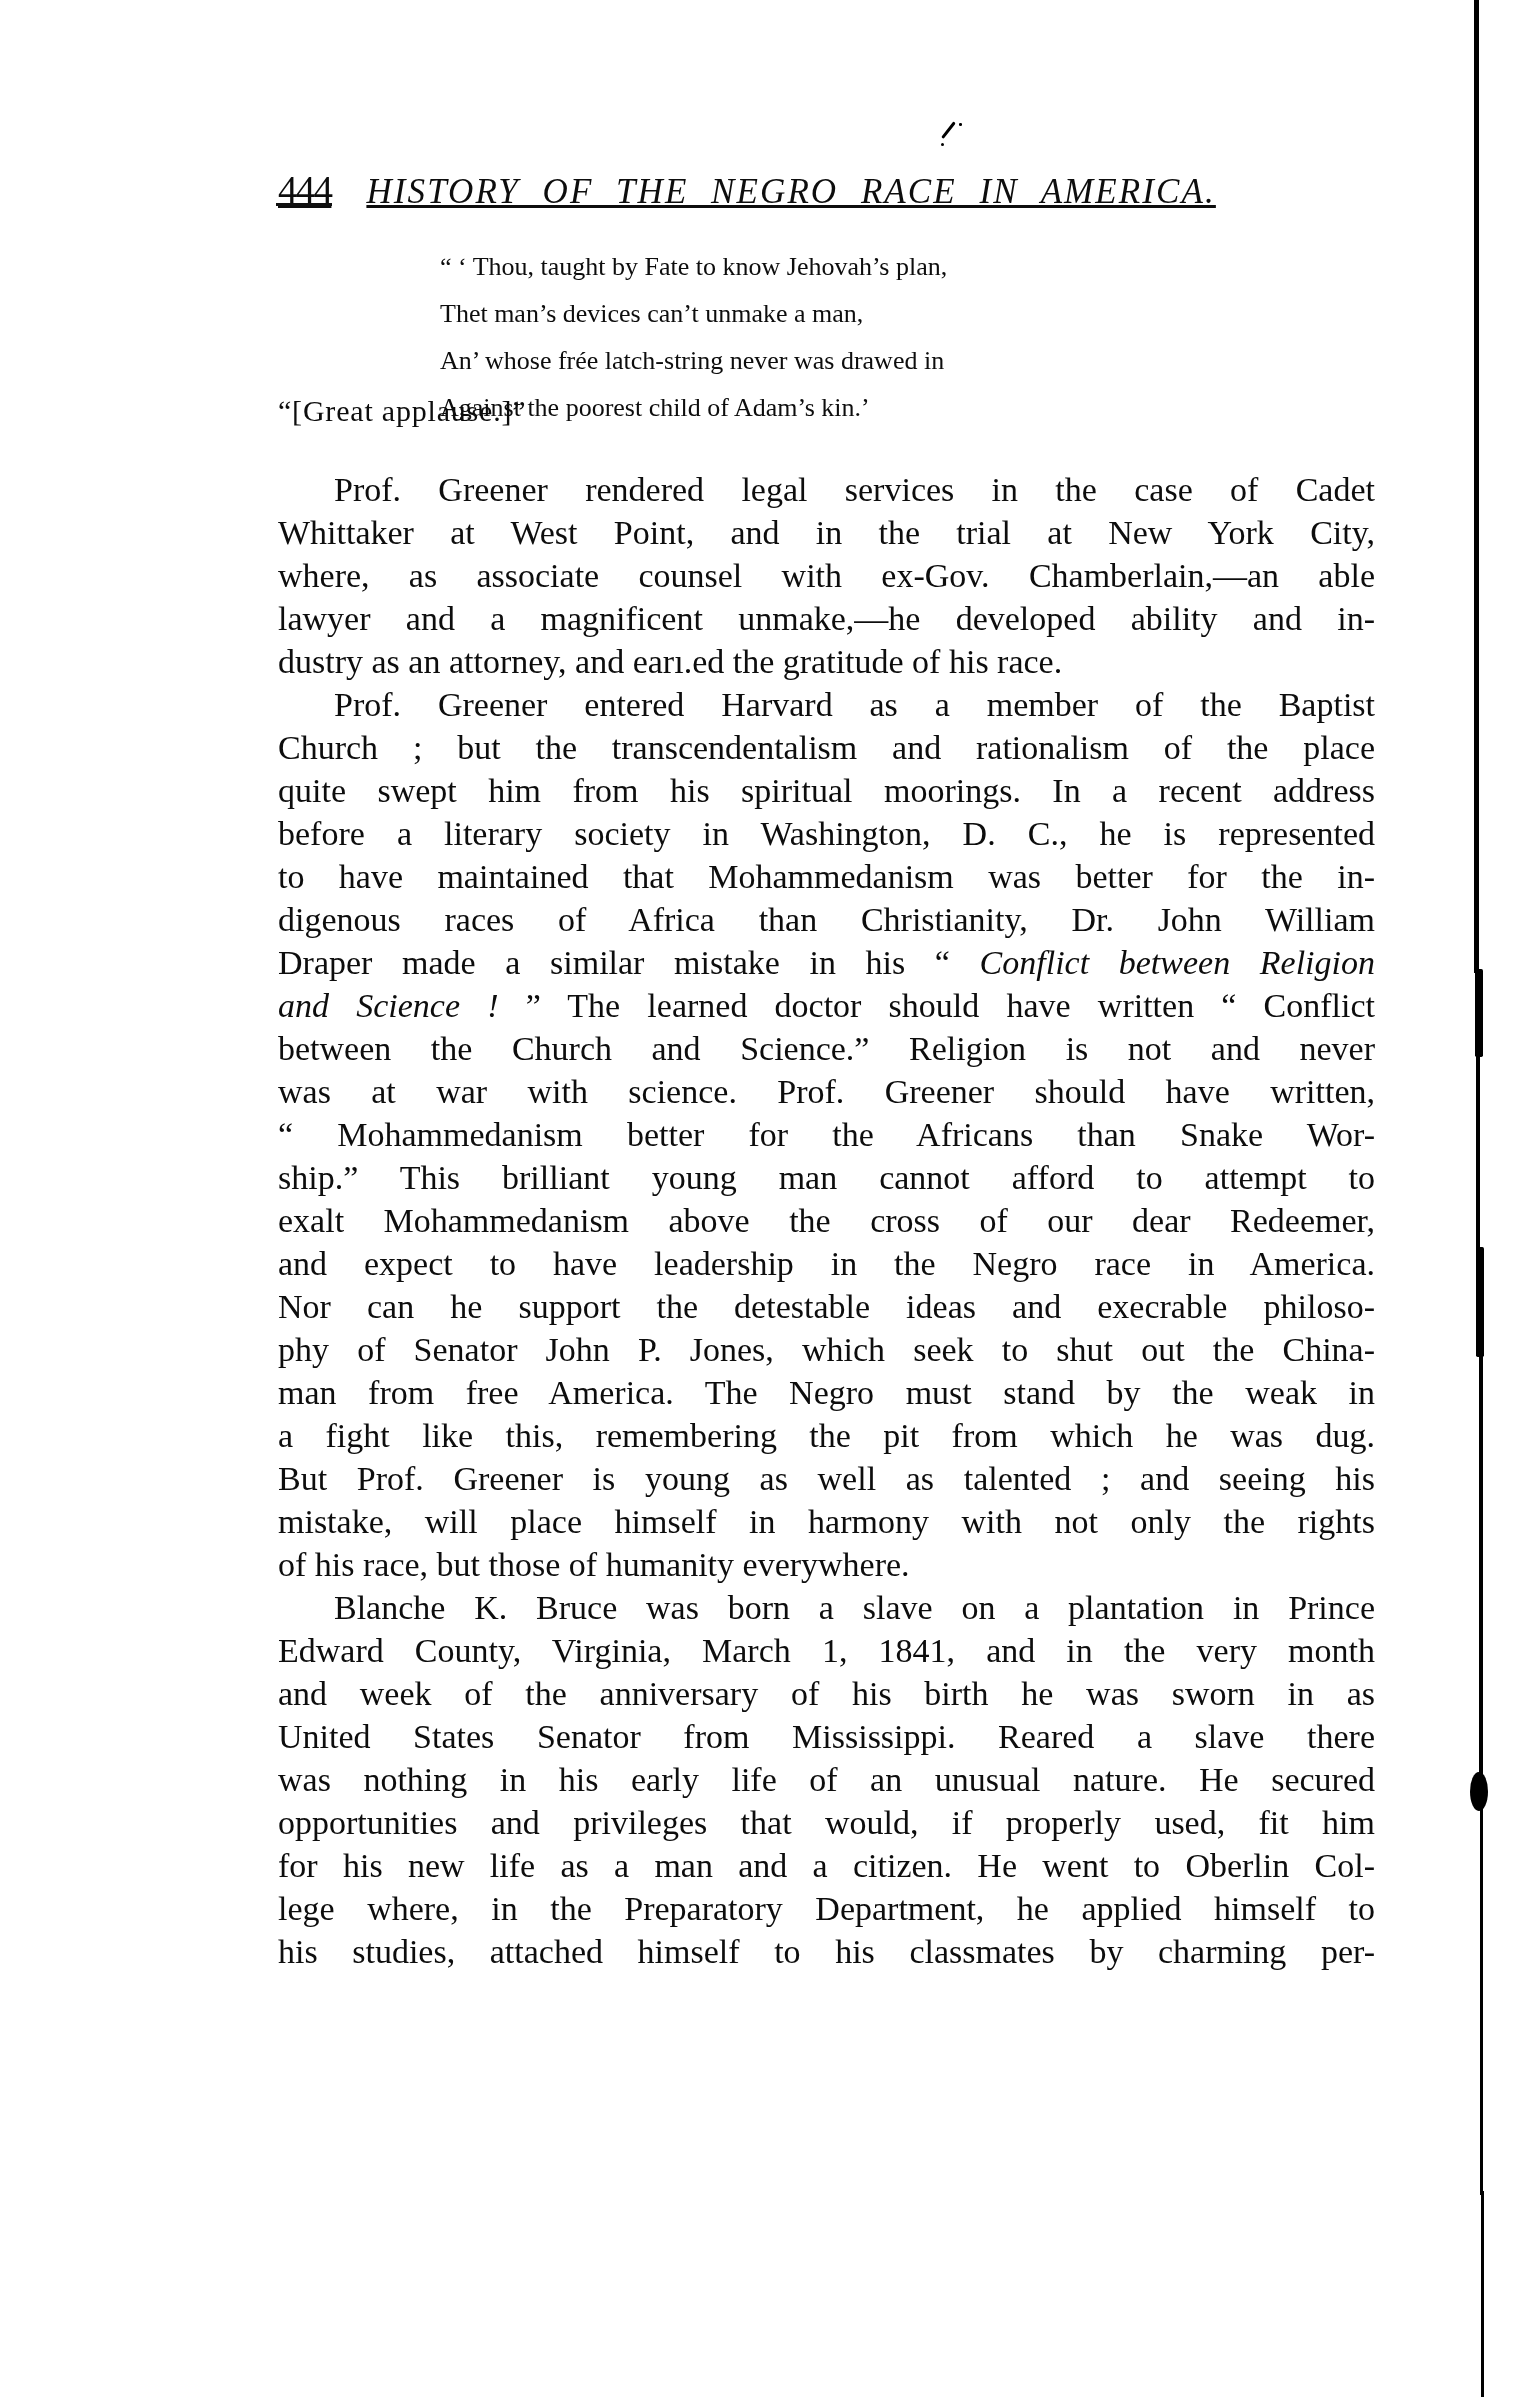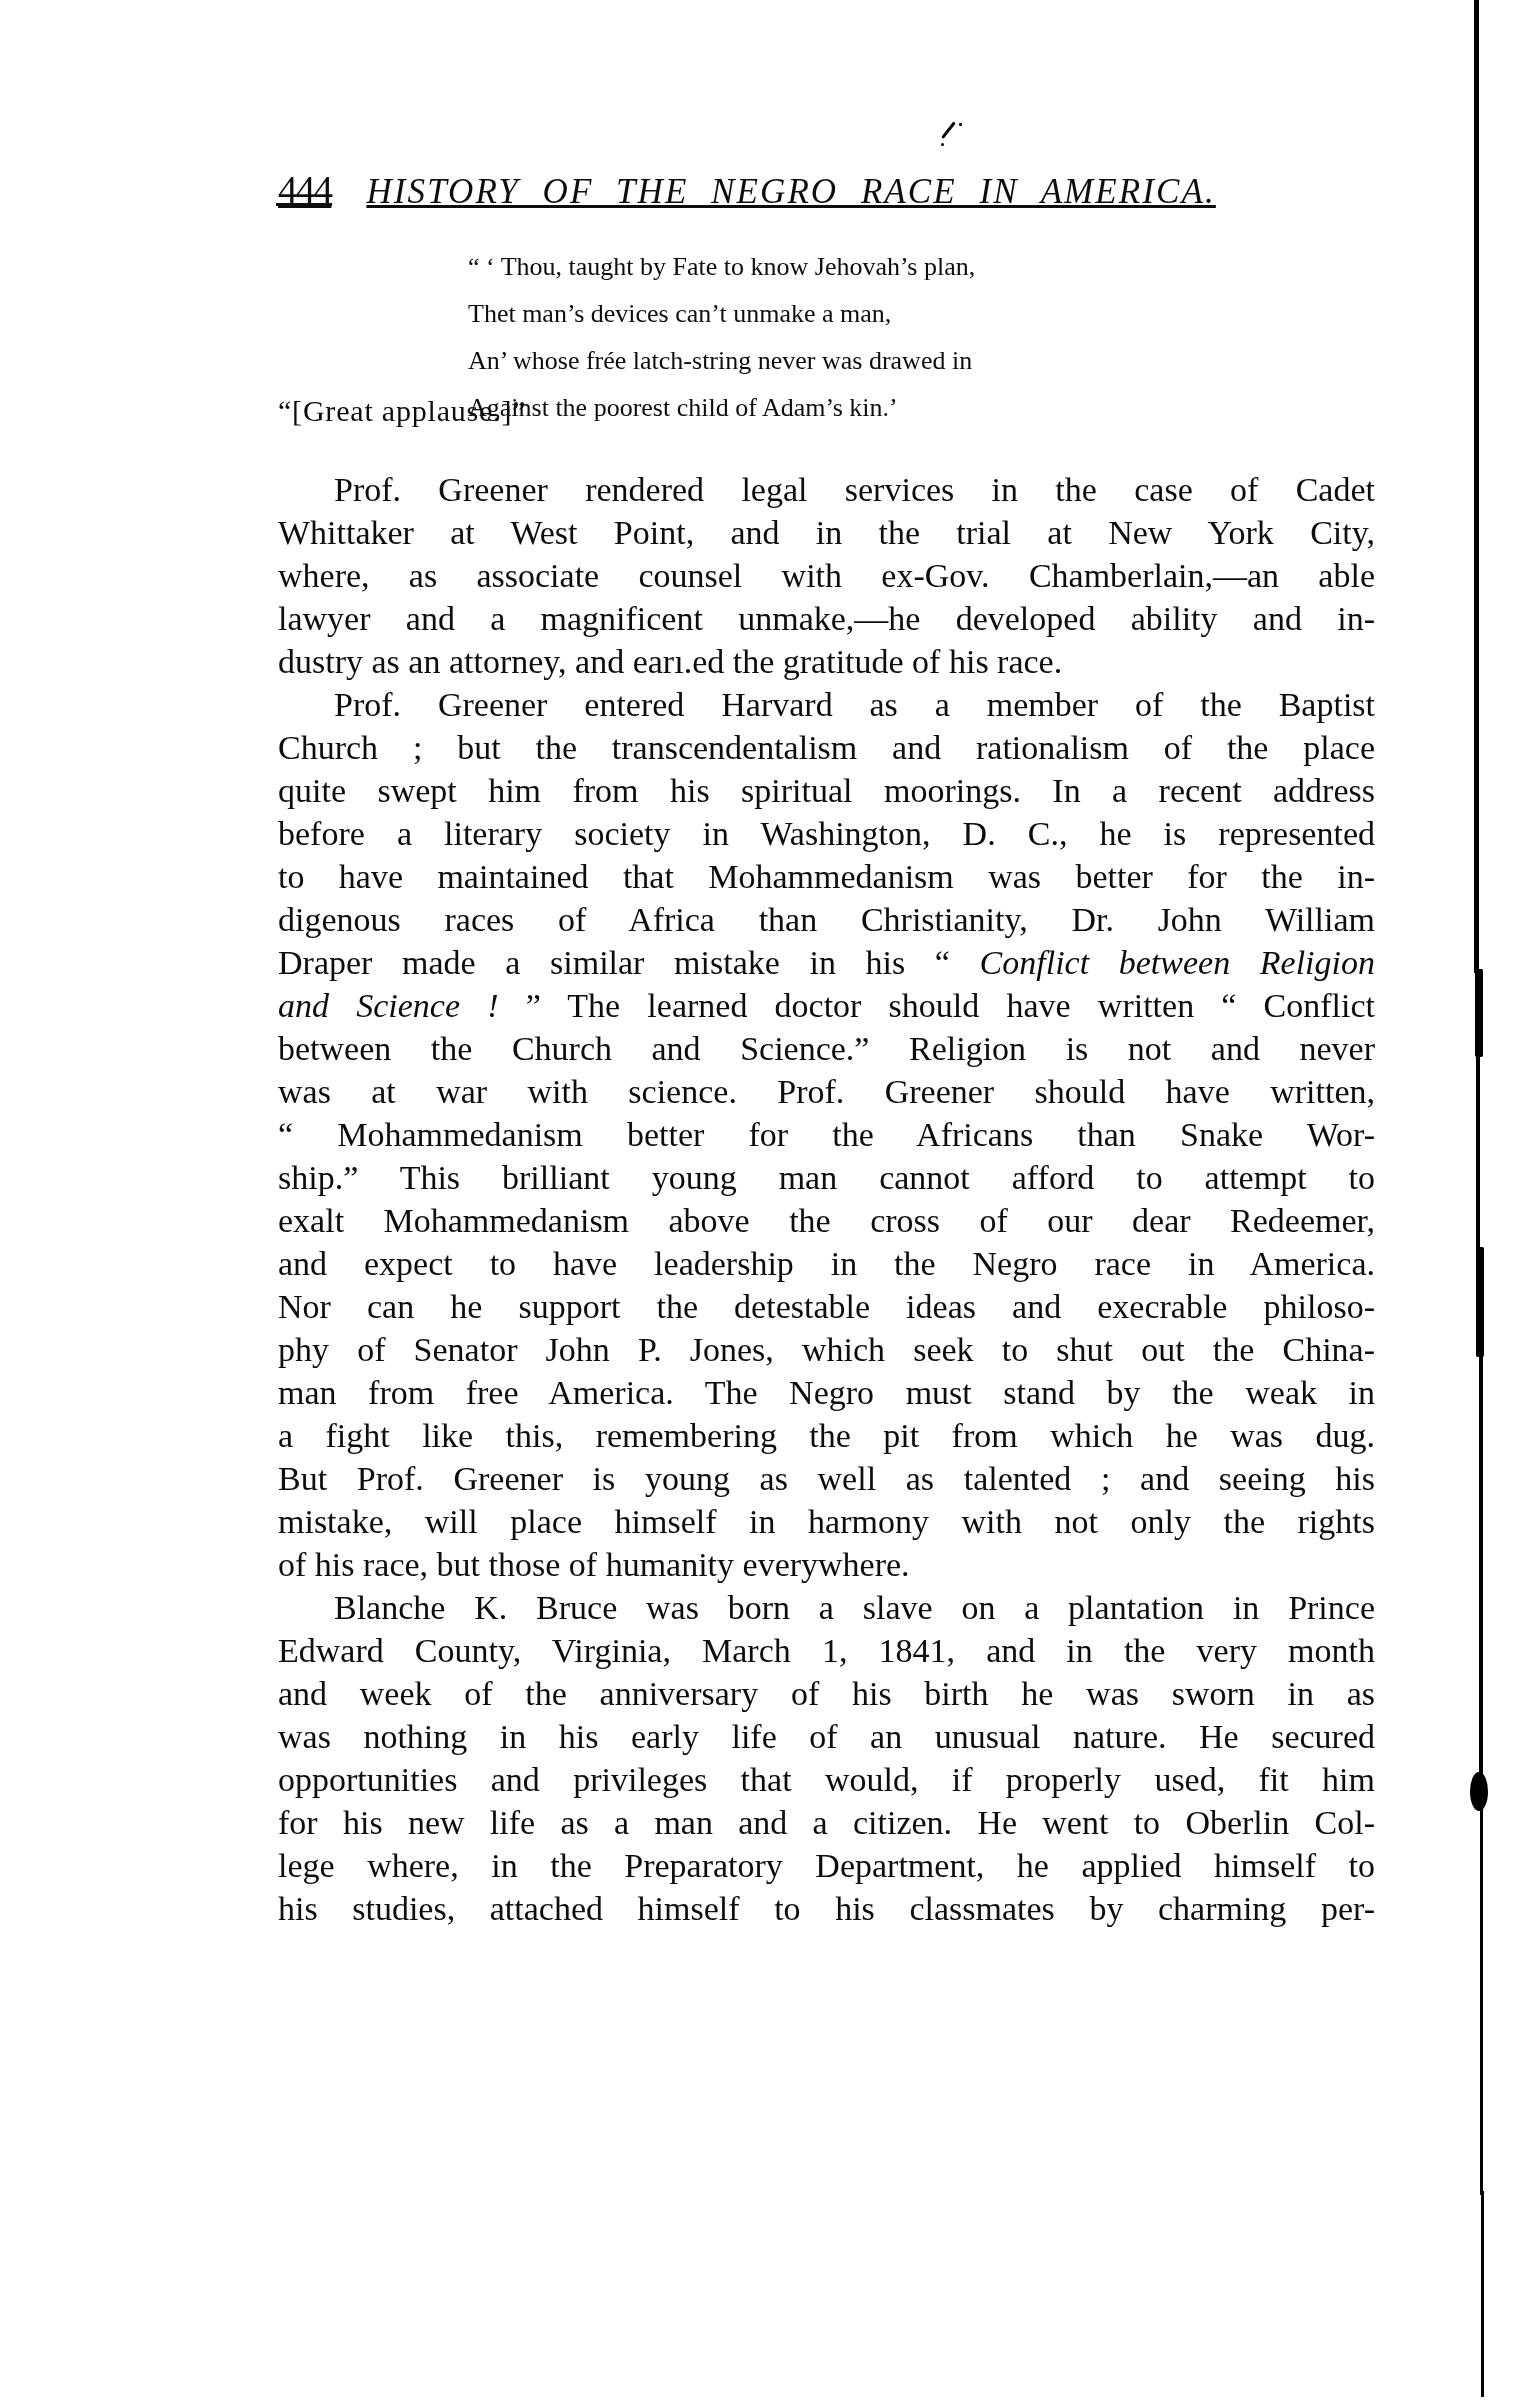--- a/index.html
+++ b/index.html
@@ -28,21 +28,21 @@
     content:""; position:absolute; left:-2.5px; right:-0.8px; bottom:5.9px;
     height:3.4px; background:#101010;
   }
   .running-title {
     font-style:italic; font-size:35px;
     letter-spacing:2.1px; word-spacing:11.8px;
   }
 
   
   .poem {
-    position:absolute; left:468px; top:243px; width:758px;
+    position:absolute; left:440px; top:243px; width:758px;
     font-size:26px; line-height:47px;
     white-space:nowrap;
   }
   .applause {
     position:absolute; left:278px; top:394px; width:1097px;
     box-sizing:border-box; padding-right:83px;
     font-size:30px;
     letter-spacing:0.8px;
   }
 
@@ -130,20 +130,21 @@
       <div class="bline"><span>Nor can he support the detestable ideas and execrable philoso-</span></div>
       <div class="bline"><span>phy of Senator John P. Jones, which seek to shut out the China-</span></div>
       <div class="bline"><span>man from free America. The Negro must stand by the weak in</span></div>
       <div class="bline"><span>a fight like this, remembering the pit from which he was dug.</span></div>
       <div class="bline"><span>But Prof. Greener is young as well as talented ; and seeing his</span></div>
       <div class="bline"><span>mistake, will place himself in harmony with not only the rights</span></div>
       <div class="bline last"><span>of his race, but those of humanity everywhere.</span></div>
       <div class="bline indent"><span>Blanche K. Bruce was born a slave on a plantation in Prince</span></div>
       <div class="bline"><span>Edward County, Virginia, March 1, 1841, and in the very month</span></div>
       <div class="bline"><span>and week of the anniversary of his birth he was sworn in as</span></div>
+      <div class="bline"><span>United States Senator from Mississippi. Reared a slave there</span></div>
       <div class="bline"><span>was nothing in his early life of an unusual nature. He secured</span></div>
       <div class="bline"><span>opportunities and privileges that would, if properly used, fit him</span></div>
       <div class="bline"><span>for his new life as a man and a citizen. He went to Oberlin Col-</span></div>
       <div class="bline"><span>lege where, in the Preparatory Department, he applied himself to</span></div>
       <div class="bline"><span>his studies, attached himself to his classmates by charming per-</span></div>
     </div>
 
   <div class="edge">
     <div class="e1"></div>
     <div class="e2"></div>

